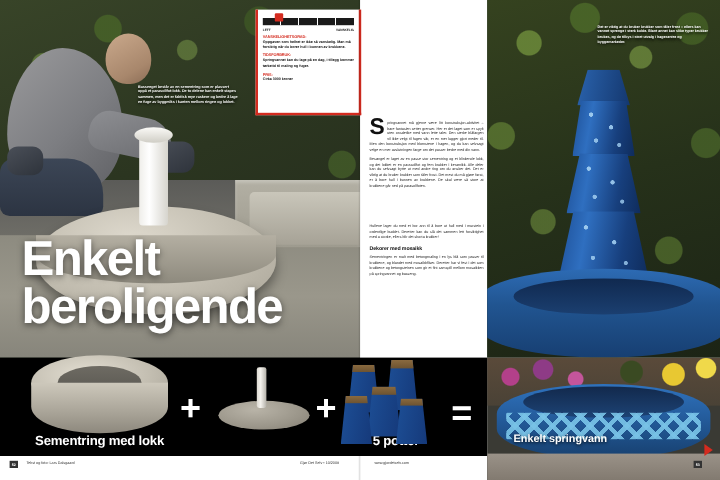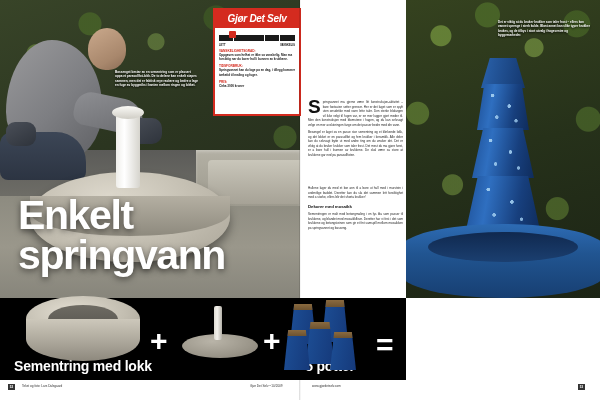--- a/index.html
+++ b/index.html
@@ -142,21 +142,21 @@
   .rp-basin{position:absolute;left:-6px;top:224px;width:206px;height:74px;
     border-radius:50%/34%;
     background:linear-gradient(180deg,#2d6bb4 0%,#215591 40%,#173f72 100%);}
   .rp-basin-inner{position:absolute;left:22px;top:232px;width:150px;height:30px;
     border-radius:50%;background:linear-gradient(180deg,#10294f,#1b3f70);}
 
   
   .eq-strip{position:absolute;left:0;top:298px;width:406px;height:82px;background:#000;}
   .eq-item{position:absolute;top:298px;height:82px;}
   .eq-label{position:absolute;bottom:6px;width:100%;text-align:center;color:#fff;
-    font-weight:700;font-size:14px;letter-spacing:-.2px;
+    font-weight:700;font-size:11px;letter-spacing:-.2px;
     text-shadow:0 1px 2px rgba(0,0,0,.8);margin-top:16px;}
   .plus{position:absolute;color:#fff;font-weight:700;font-size:30px;line-height:1;
     top:326px;}
   .equals{position:absolute;top:330px;color:#fff;font-weight:700;font-size:30px;
     line-height:1;}
   
   .ring-outer{position:absolute;left:26px;top:296px;width:114px;height:74px;}
   .ring-top{position:absolute;left:0;top:0;width:114px;height:46px;border-radius:50%;
     background:radial-gradient(ellipse at 40% 35%,#e3ded2 0%,#c3beb1 55%,#a39e92 100%);}
   .ring-hole{position:absolute;left:22px;top:9px;width:70px;height:28px;border-radius:50%;
@@ -233,27 +233,24 @@
     <div class="lp-ring"></div>
     <div class="lp-disc"></div>
     <div class="lp-disc-edge"></div>
     <div class="lp-pipe"></div>
     <div class="lp-pipe-top"></div>
     <div class="lp-caption">Bassenget består av en sementring som er plassert oppå et parasollfot-lokk. De to delene kan enkelt stapes sammen, men det er faktisk mye raskere og bedre å lage en fuge av byggmiks i kanten mellom ringen og lokket.</div>
   </div>
 
   <div class="headline">
     <span>Enkelt</span>
-    <span>springvann</span>
+    <span>beroligende</span>
   </div>
 
   <div class="diybox">
-    <div class="diy-banner">
-      <span class="diy-banner-text">Gjør Det Selv</span>
-    </div>
     <div class="diy-body">
       <div class="diy-scale">
         <div class="diy-scale-bar"></div>
         <div class="diy-marker"></div>
       </div>
       <div class="diy-scale-labels">
         <span>LETT</span>
         <span>VANSKELIG</span>
       </div>
 
@@ -319,20 +316,29 @@
   <div>
     <div class="p5" style="left:290px;top:304px;width:26px;height:40px;clip-path:polygon(16% 0,84% 0,100% 100%,0 100%);position:absolute;"></div>
     <div class="p5" style="left:322px;top:300px;width:26px;height:42px;clip-path:polygon(16% 0,84% 0,100% 100%,0 100%);position:absolute;"></div>
     <div class="p5" style="left:306px;top:322px;width:28px;height:42px;clip-path:polygon(16% 0,84% 0,100% 100%,0 100%);position:absolute;"></div>
     <div class="p5" style="left:284px;top:330px;width:26px;height:40px;clip-path:polygon(16% 0,84% 0,100% 100%,0 100%);position:absolute;"></div>
     <div class="p5" style="left:330px;top:332px;width:26px;height:38px;clip-path:polygon(16% 0,84% 0,100% 100%,0 100%);position:absolute;"></div>
   </div>
 
   <div class="equals" style="left:376px;">=</div>
 
+  <div class="br-photo">
+    <div class="br-flowers"></div>
+    <div class="br-basin"></div>
+    <div class="br-basin-top"></div>
+    <div class="br-mosaic"></div>
+    <div class="br-ground"></div>
+    <div class="br-label">Enkelt springvann</div>
+    <div class="br-arrow"></div>
+  </div>
 
   <div class="pgnum fl">52</div>
   <div class="fl-credit">Tekst og foto: Lars Dalsgaard</div>
   <div class="fl-right">Gjør Det Selv • 10/2009</div>
   <div class="fr-url">www.gjordetselv.com</div>
   <div class="pgnum fr-num">53</div>
 
 </div>
 
 </body></html>

